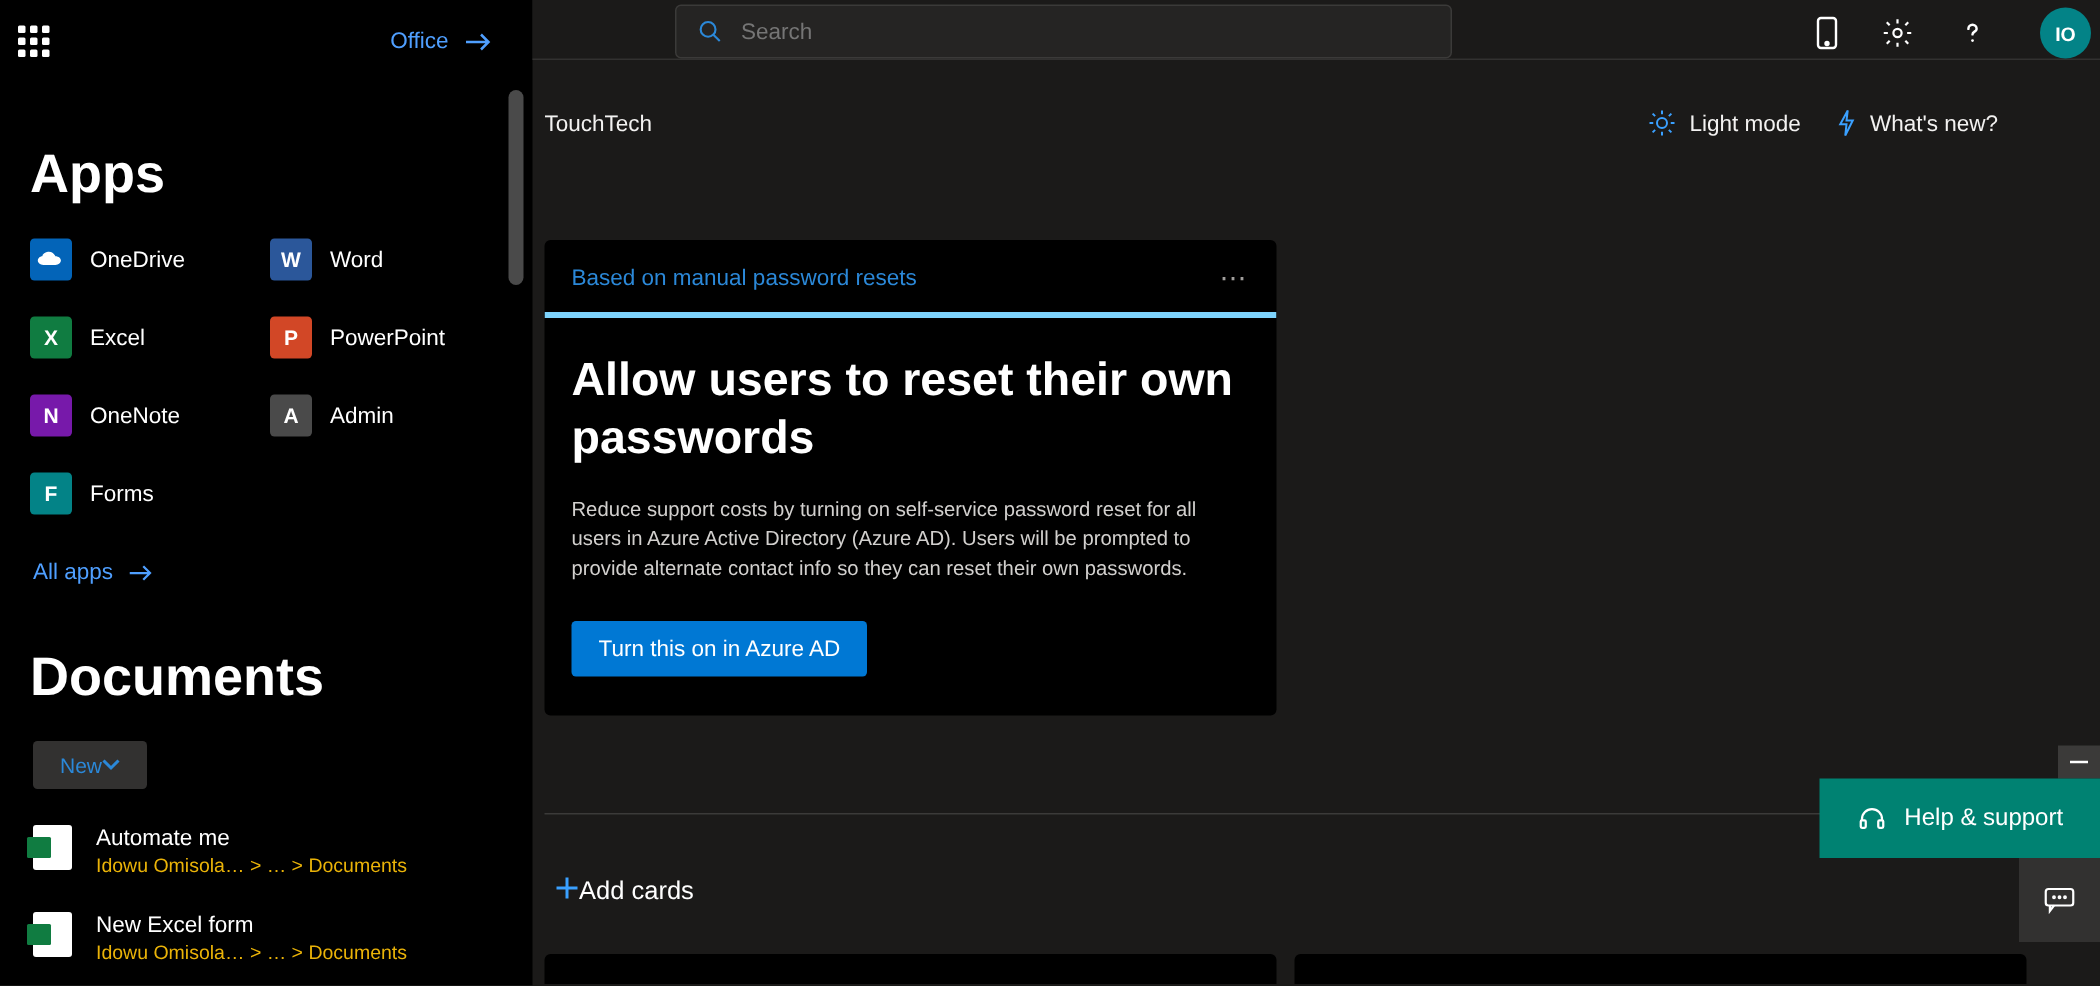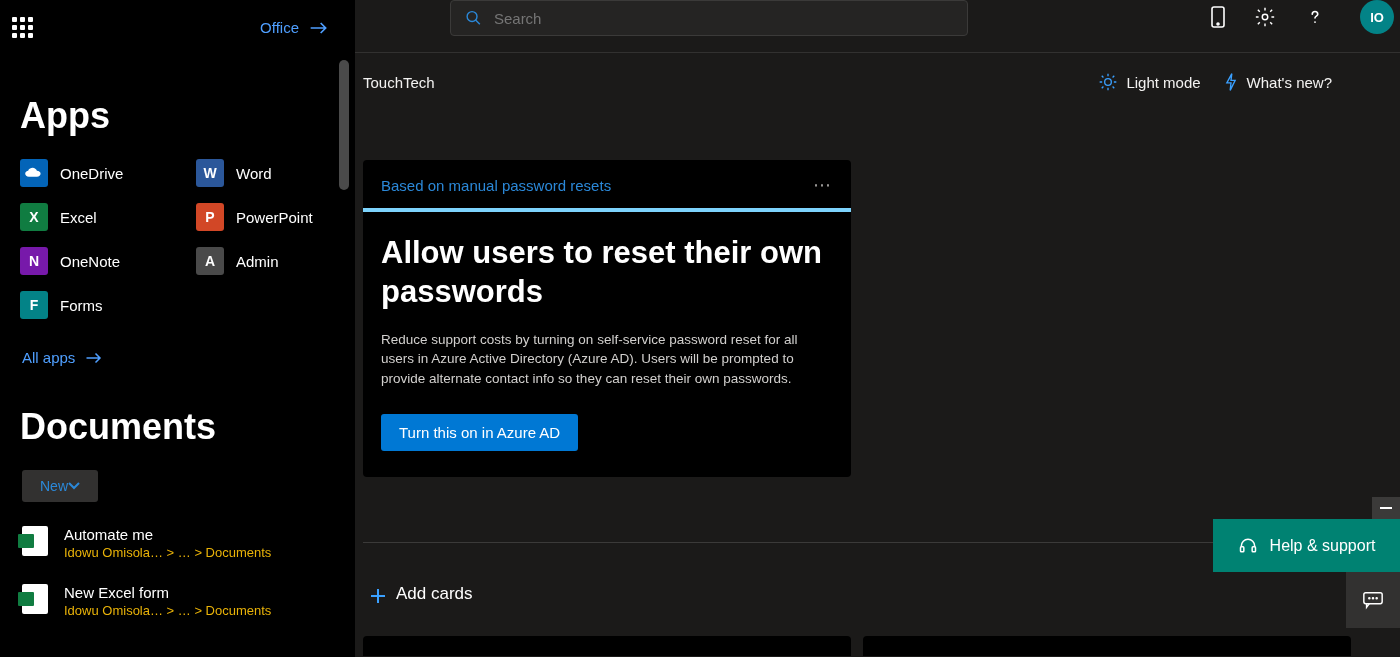--- a/index.html
+++ b/index.html
@@ -55,21 +55,20 @@
     font-weight: 600;
     color: #fff;
     margin: 40px 0 22px 20px;
   }
   .app-grid {
     display: grid;
     grid-template-columns: 160px 160px;
     column-gap: 0;
     row-gap: 24px;
     margin-left: 20px;
-    gap: 16px;
   }
   .app-item {
     display: flex;
     align-items: center;
     gap: 12px;
     cursor: pointer;
   }
   .app-icon {
     width: 28px; height: 28px;
     border-radius: 3px;
@@ -141,24 +140,24 @@
   .sidebar-scroll-thumb{
     background:#4a4a4a;
     width:10px; height:130px;
     border-radius:5px;
     margin-top:0;
   }
   
   .topbar {
     position: absolute;
     left: 355px; top: 0; right:0;
-    height: 53px;
+    height: 40px;
     background: #1b1a19;
     display: flex;
-    align-items: flex-start;
+    align-items: flex-end;
     border-bottom:1px solid #323130;
   }
   .searchbox {
     margin-left: 95px;
     width: 518px;
     height: 36px;
     background: #252423;
     border:1px solid #3b3a39;
     border-radius: 4px;
     display: flex;
@@ -230,21 +229,21 @@
     border:none;
     padding:10px 18px;
     font-size:15px;
     border-radius:3px;
     cursor:pointer;
   }
   
   .add-cards{
     position:absolute;
     left:370px; top:584px;
-    display:flex; align-items:flex-end; gap:10px;
+    display:flex; align-items:flex-start; 
     color:#fff; font-size:17px; cursor:pointer;
     padding-bottom:10px;
   }
   .cards-row{
     position:absolute;
     left:363px; top:636px;
     display:flex; gap:12px;
   }
   .cards-row .c{
     width:488px; height:20px; background:#000; border-radius:4px 4px 0 0;

